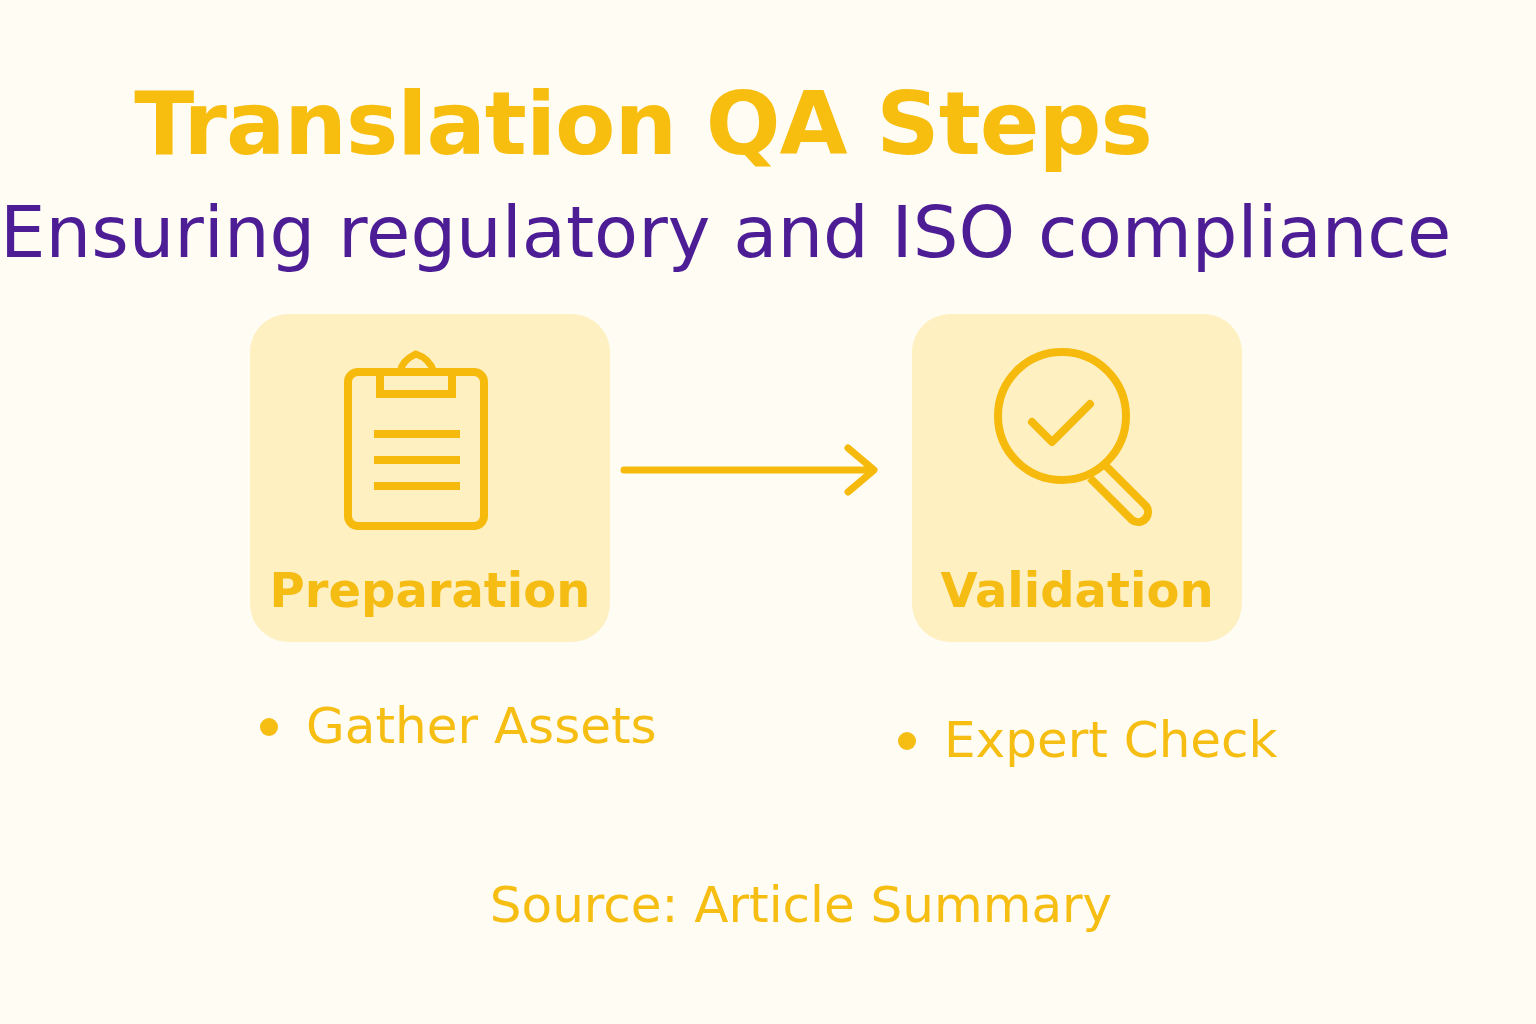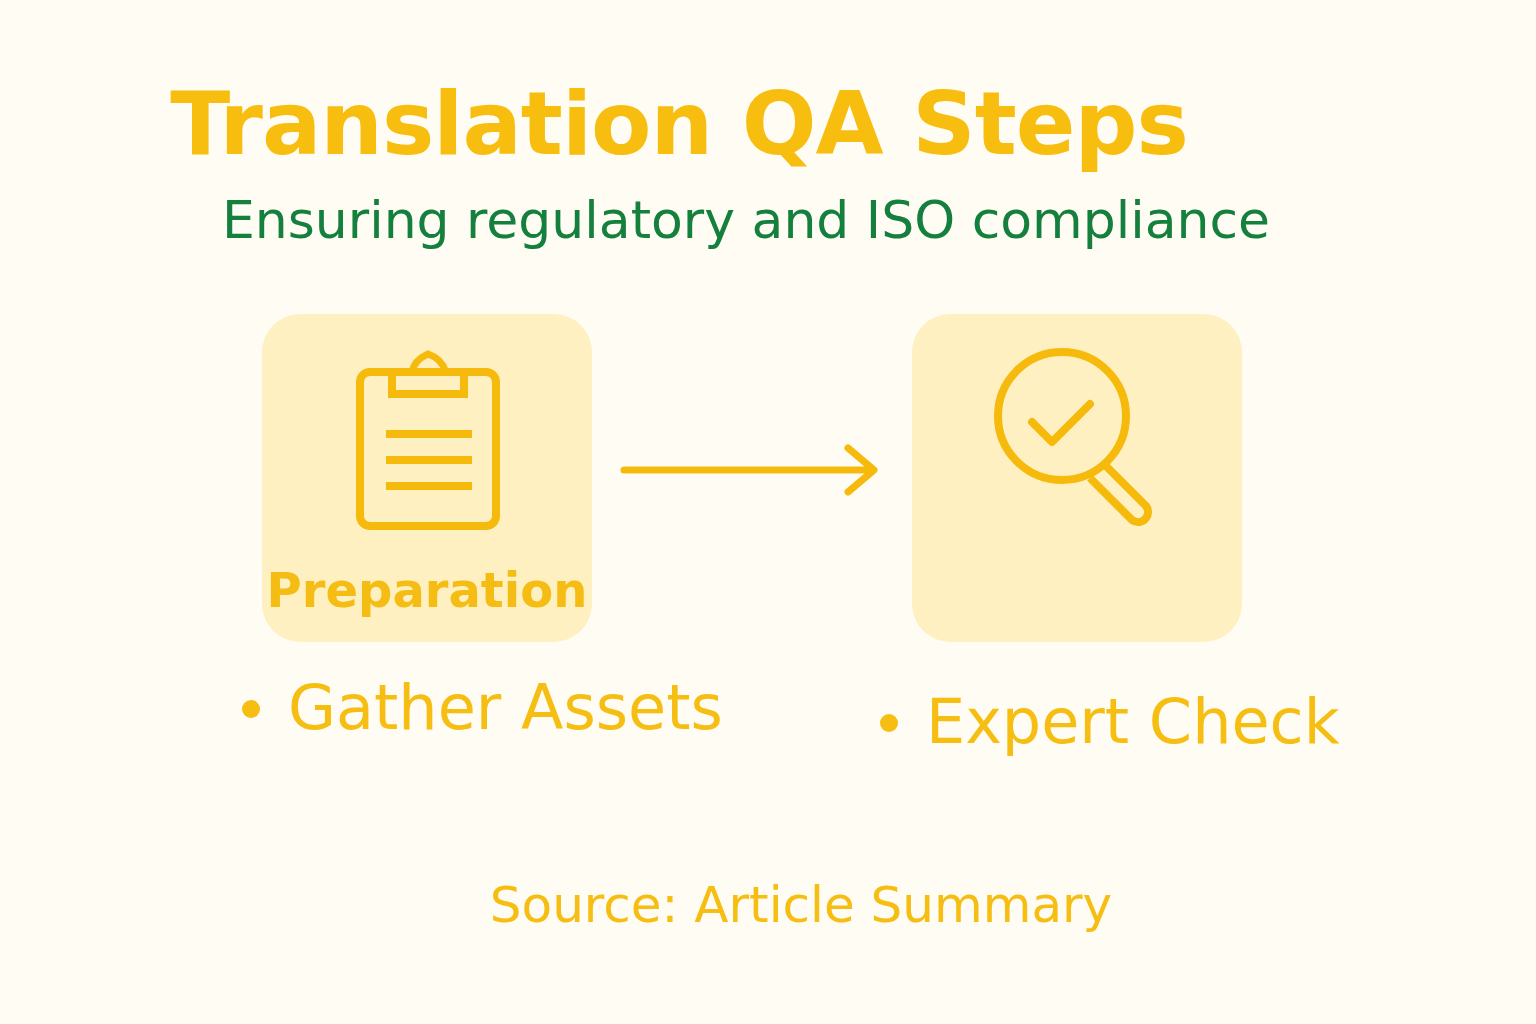--- a/index.html
+++ b/index.html
@@ -7,41 +7,41 @@
       width: 1536px; height: 1024px;
       background: #FFFCF4;
       position: relative;
       overflow: hidden;
       font-family: "DejaVu Sans", sans-serif;
       color: #F6BE12;
     }
     .title {
       position: absolute; left: 0; width: 1286px; top: 72px;
       text-align: center; font-size: 88px; font-weight: bold;
-      letter-spacing: -1px; color: #F7BD0F; padding-left: 36px;
+      letter-spacing: -1px; color: #F7BD0F;
     }
     .subtitle {
       position: absolute; left: 0; width: 1492px; top: 190px;
-      text-align: center; font-size: 52px; color: #15803d;
+      font-size: 72px; color: #4c1d95;
     }
     .card {
       position: absolute; top: 314px; width: 330px; height: 328px;
       background: #FFF0C2; border-radius: 38px;
     }
-    .card.prep { left: 262px; }
+    .card.prep { left: 250px; padding-left: 30px; }
     .card.val { left: 912px; }
     .card svg { position: absolute; }
     .card-label {
       position: absolute; left: 0; width: 100%; top: 248px;
       text-align: center; font-size: 48px; font-weight: bold; color: #F5BC14;
     }
     .arrow { position: absolute; left: 620px; top: 440px; }
     .bullets {
-      position: absolute; list-style: none; margin: 0; padding: 0;
-      font-size: 62px; color: #F6BE12;
+      position: absolute; list-style: none; margin: 18px; padding: 0;
+      font-size: 50px; color: #F6BE12;
     }
     .bullets li { position: relative; padding-left: 46px; height: 76px; line-height: 56px; }
     .bullets li .dot {
       position: absolute; left: 0; top: 20px; width: 18px; height: 18px;
       border-radius: 50%; background: #F6BE12;
     }
     .bullets.left { left: 242px; top: 680px; }
     .bullets.right { left: 880px; top: 694px; }
     .source {
       position: absolute; left: 0; width: 1514px; top: 876px;
@@ -70,20 +70,21 @@
   <line x1="4" y1="30" x2="250" y2="30" stroke="#F6BA0C" stroke-width="7" stroke-linecap="round"></line>
   <polyline points="228,8 254,30 228,52" fill="none" stroke="#F6BA0C" stroke-width="7" stroke-linecap="round" stroke-linejoin="round"></polyline>
 </svg>
 
 <div class="card val">
   <svg style="left:80px;top:30px;" width="180" height="190" viewBox="0 0 180 190">
     <circle cx="70" cy="72" r="64" fill="none" stroke="#F6BA0C" stroke-width="8"></circle>
     <polyline points="40,78 60,98 98,60" fill="none" stroke="#F6BA0C" stroke-width="8" stroke-linecap="round" stroke-linejoin="round"></polyline>
     <path d="M112 120 L154 162 A10 10 0 0 1 140 176 L98 134" fill="none" stroke="#F6BA0C" stroke-width="8" stroke-linejoin="round"></path>
   </svg>
+  <div class="card-label">Validation</div>
 </div>
 
 <ul class="bullets left">
   <li><span class="dot"></span><span>Gather Assets</span></li>
 </ul>
 
 <ul class="bullets right">
   <li><span class="dot"></span><span>Expert Check</span></li>
 </ul>
 

